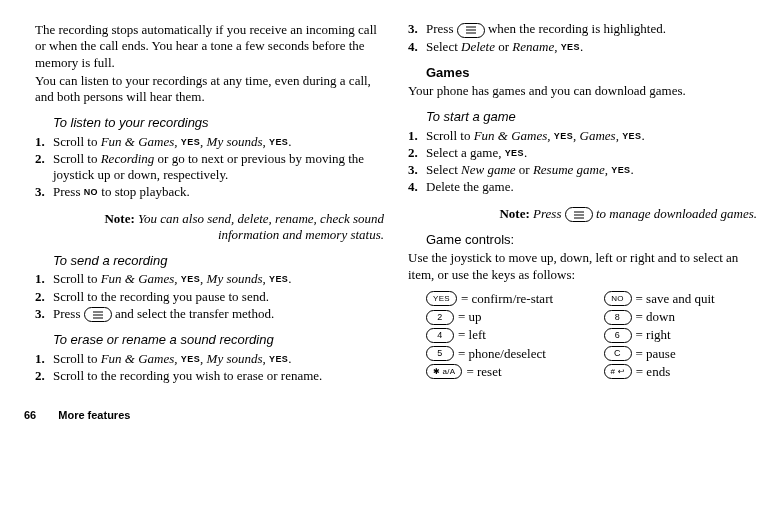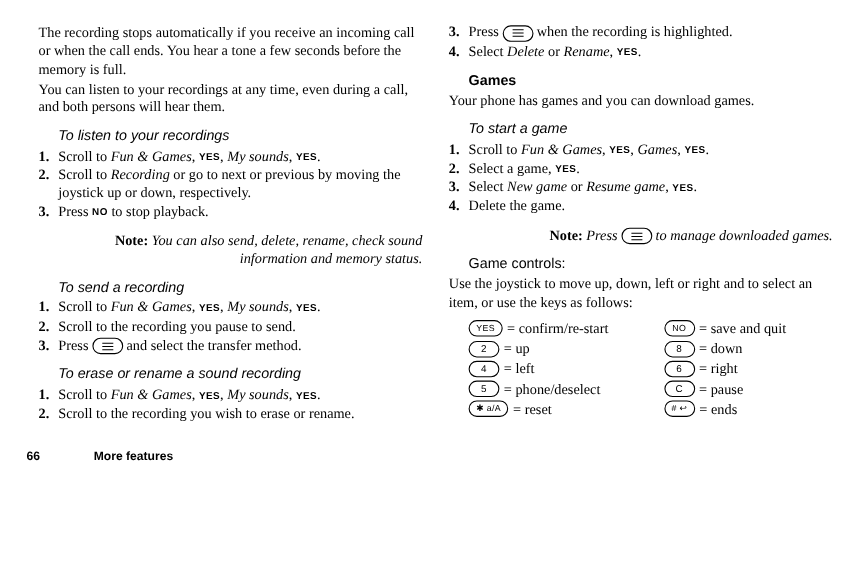--- a/index.html
+++ b/index.html
@@ -101,21 +101,21 @@
     margin:2px 0;
     white-space:nowrap;
   }
   .footer {
     margin-top: 24px;
     font-family: Arial, sans-serif;
     font-size: 11px;
     font-weight: bold;
   }
   .footer .page {
-    margin-right: 49px;
+    margin-right: 22px;
   }
   svg.menu-icon {
     vertical-align: middle;
   }
 </style>
 </head>
 <body>
 
 <div class="columns">
 

